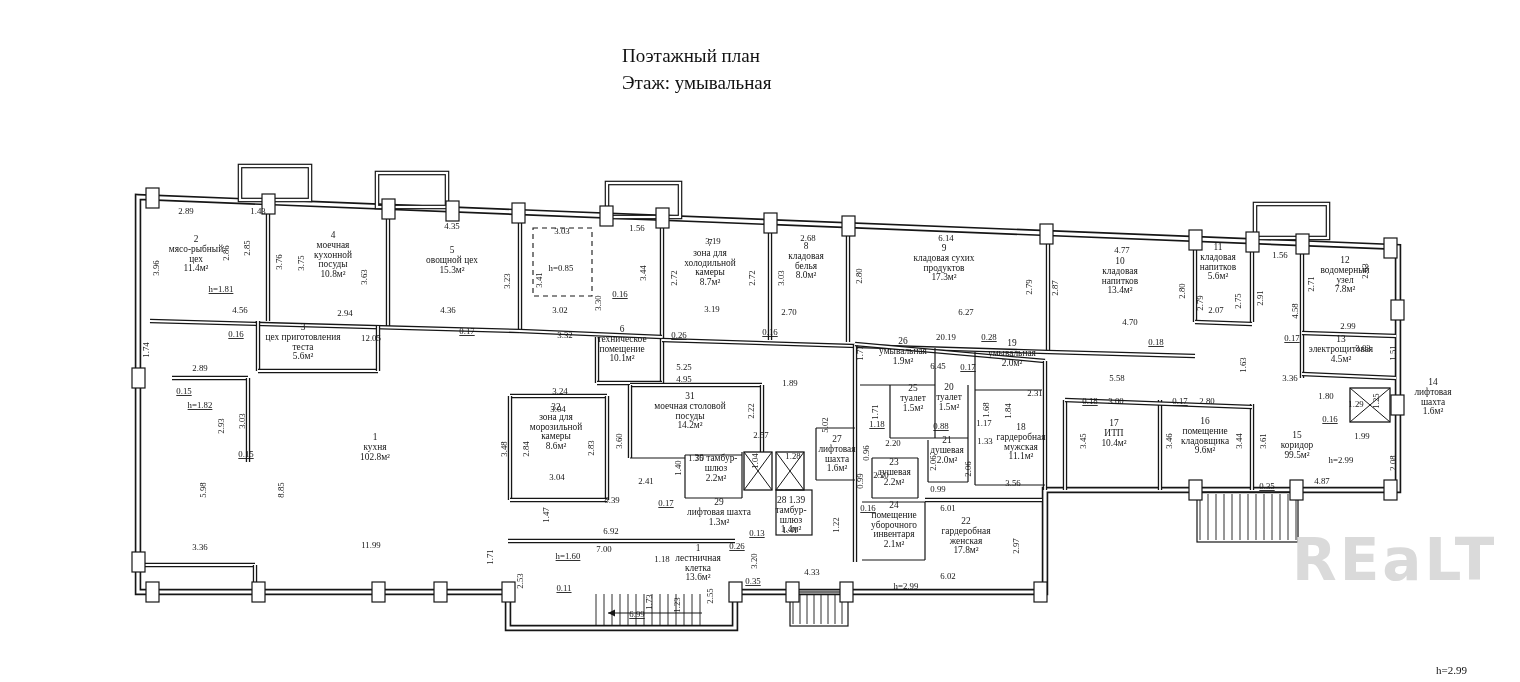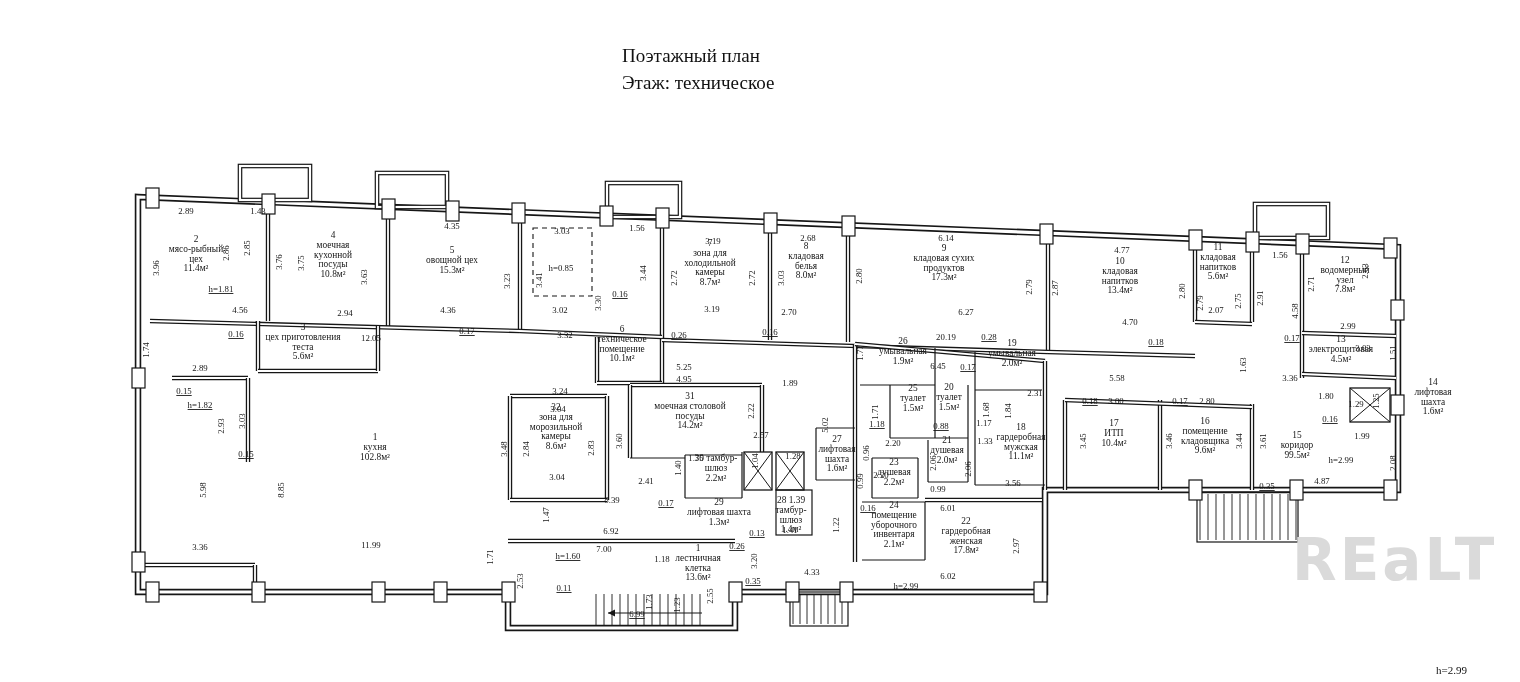--- a/index.html
+++ b/index.html
@@ -14,21 +14,21 @@
              color:#dadada;letter-spacing:3px;font-family:"DejaVu Sans", sans-serif;
              pointer-events:none;user-select:none;}
   .footer-note{position:absolute;left:1436px;top:664px;font-size:11px;color:#111;}
 </style>
 </head>
 <body>
 
 <div class="page">
   <div class="title">
     <div>Поэтажный план</div>
-    <div>Этаж: техническое</div>
+    <div>Этаж: умывальная</div>
   </div>
 
   <svg id="plan-svg" width="1520" height="682" viewBox="0 0 1520 682">
       <polygon points="138,197 1398,247 1398,490 1045,490 1045,592 735,592 735,628 508,628 508,592 138,592" fill="none" stroke="#161616" stroke-width="6.5"></polygon>
       <polygon points="138,197 1398,247 1398,490 1045,490 1045,592 735,592 735,628 508,628 508,592 138,592" fill="none" stroke="#fff" stroke-width="3.2"></polygon>
       <rect x="240" y="166" width="70" height="34" fill="none" stroke="#161616" stroke-width="4.6"></rect>
       <rect x="240" y="166" width="70" height="34" fill="none" stroke="#fff" stroke-width="2.2"></rect>
       <rect x="377" y="173" width="70" height="34" fill="none" stroke="#161616" stroke-width="4.6"></rect>
       <rect x="377" y="173" width="70" height="34" fill="none" stroke="#fff" stroke-width="2.2"></rect>
       <rect x="607" y="183" width="73" height="34" fill="none" stroke="#161616" stroke-width="4.6"></rect>

